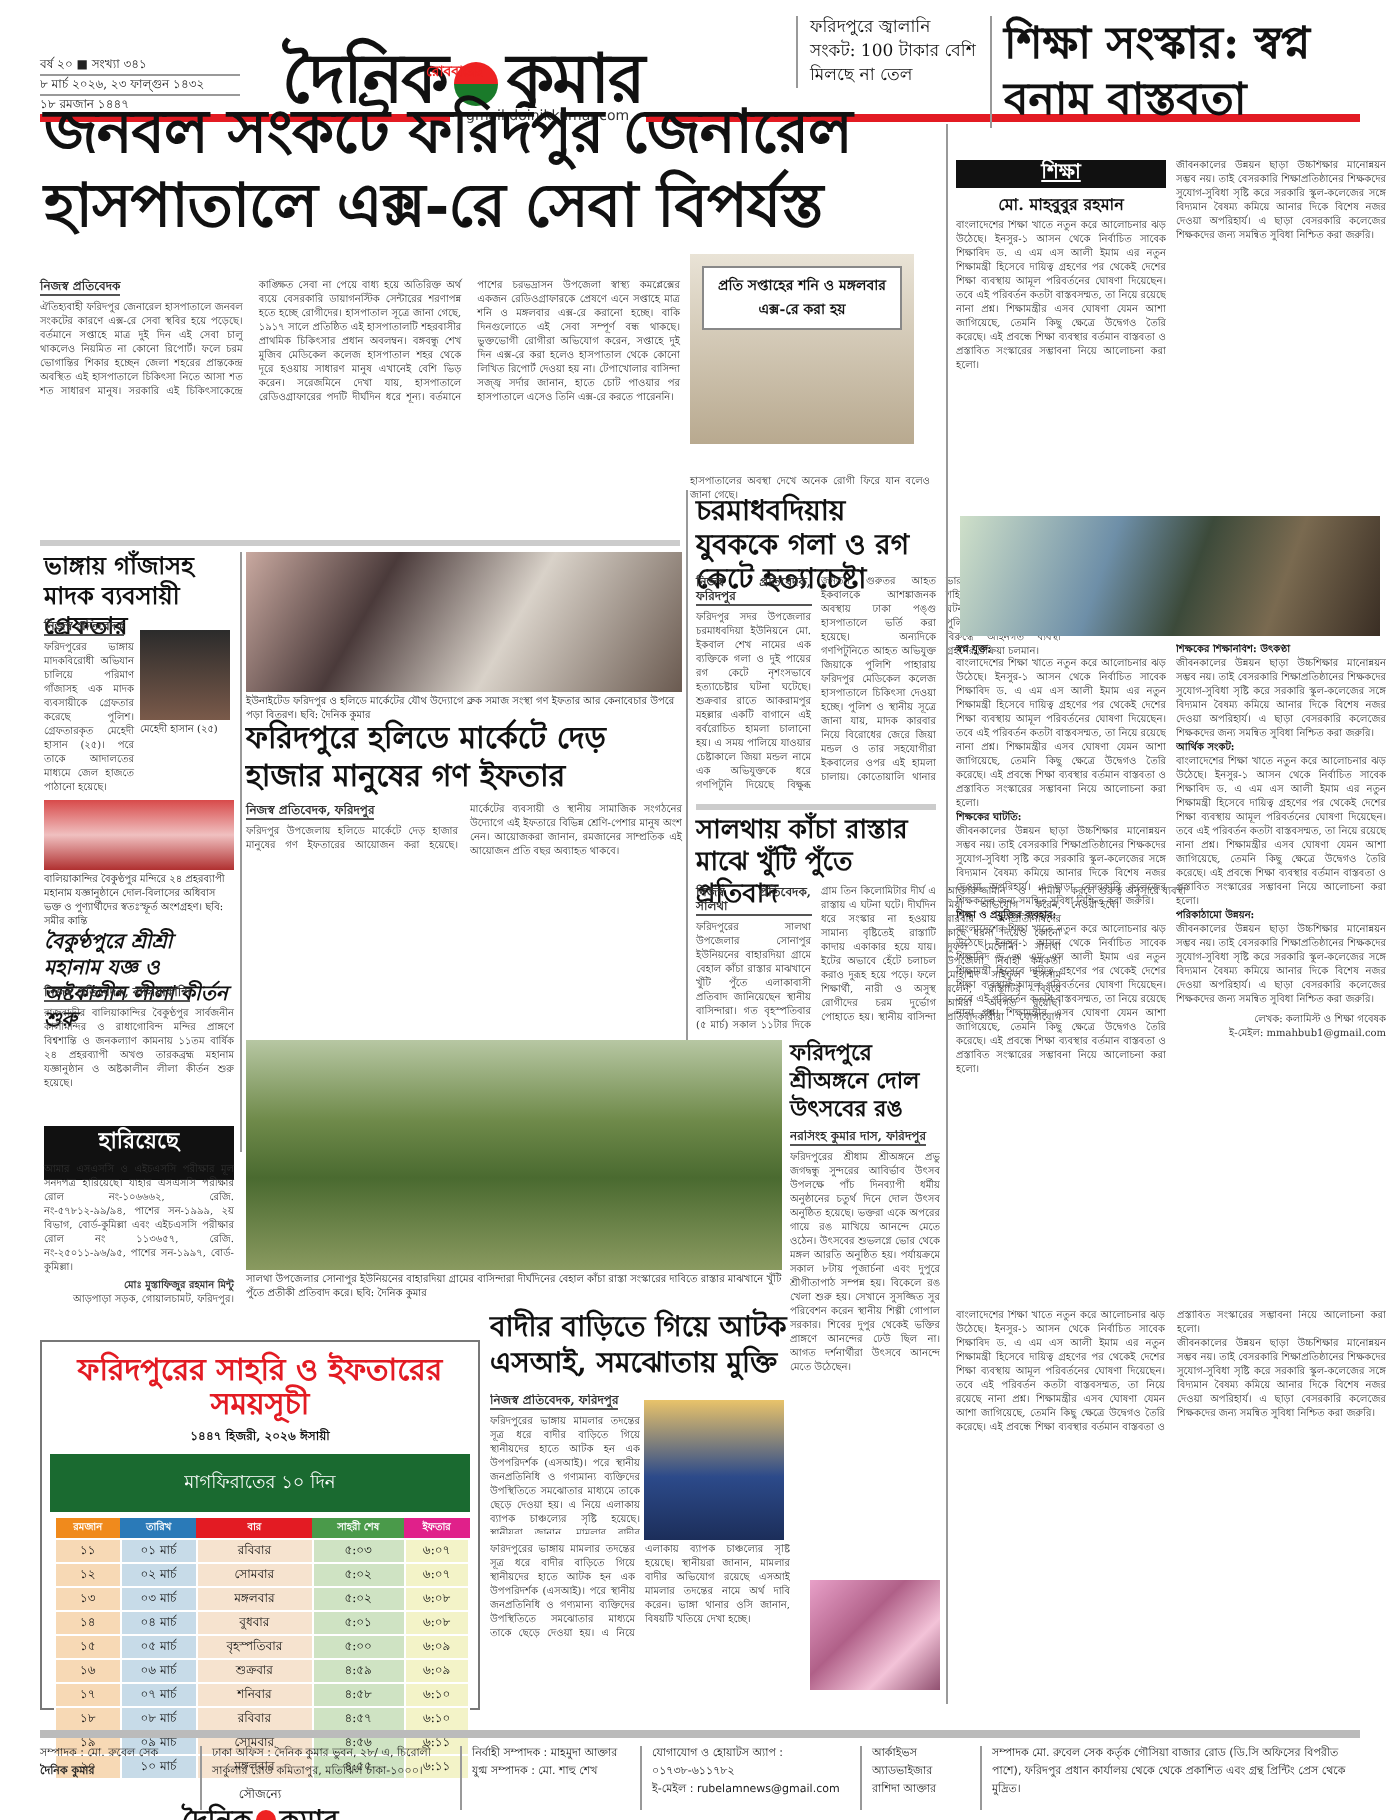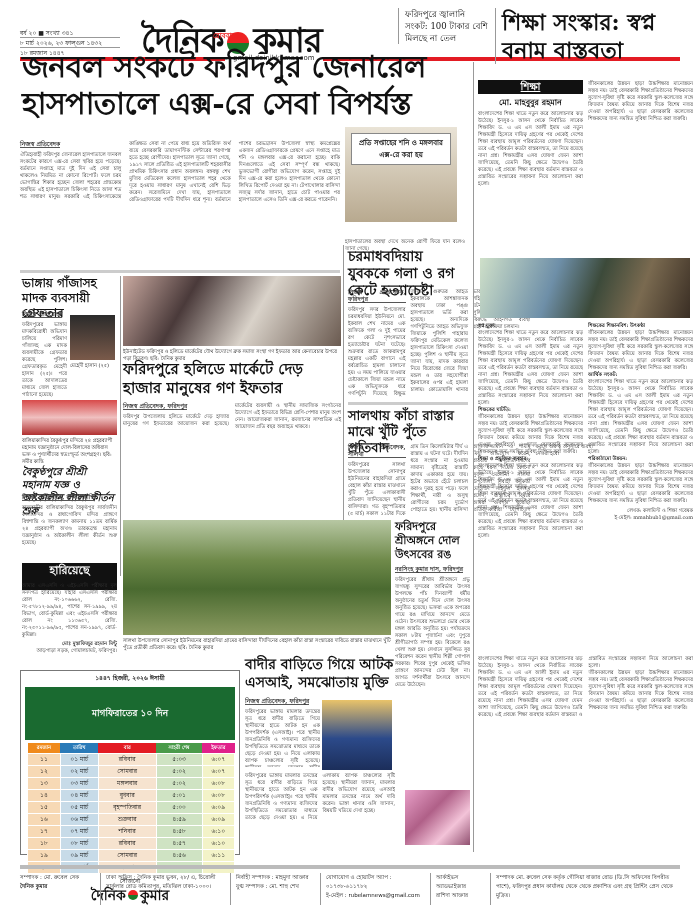--- a/index.html
+++ b/index.html
@@ -16,21 +16,21 @@
 .rhead{left:495px;top:8px;width:200px;font-size:22px;line-height:28px;font-weight:bold;border-left:1px solid #999;padding-left:6px}
 .mainhead{left:22px;top:48px;width:430px;font-size:30px;line-height:37px;font-weight:bold;letter-spacing:-0.5px}
 .col{font-size:5px;line-height:7px;color:#333;text-align:justify}
 .byline{font-size:6px;font-weight:bold;border-bottom:1px solid #555;margin-bottom:3px;display:inline-block}
 .photo{background:linear-gradient(135deg,#b9a48e,#6b5040 40%,#c6b39c 70%,#8a6f5a)}
 .caption{font-size:5px;line-height:7px;color:#222}
 .blackbox{background:#111;color:#fff;text-align:center;font-weight:bold}
 .iftar{left:20px;top:670px;width:220px;height:185px;border:1px solid #777}
 .iftar .t1{color:#e31b23;font-size:15px;font-weight:bold;text-align:center;line-height:17px;margin-top:6px}
 .iftar .t2{font-size:6px;text-align:center;font-weight:bold;margin-top:2px}
-.iftar .band{background:#1a6a30;color:#fff;text-align:center;font-size:9px;font-weight:bold;margin:3px 4px;padding:19px 0}
+.iftar .band{background:#1a6a30;color:#fff;text-align:center;font-size:9px;font-weight:normal;margin:3px 4px;padding:7px 0}
 .iftar table{border-collapse:collapse;margin:0 6px;width:208px;font-size:6px}
 .iftar th{color:#fff;font-size:5px;padding:1px}
 .iftar td{text-align:center;border:1px solid #fff;padding:0}
 .c1{background:#f7d9b5}.c2{background:#c7dbe8}.c3{background:#f6e3cf}.c4{background:#cfe3c3}.c5{background:#f3f3c8}
 .footer{left:20px;top:865px;width:660px;height:40px;border-top:4px solid #bbb;font-family:"DejaVu Sans",sans-serif;font-size:5.5px;color:#222;display:flex;padding-top:4px}
 .footer .f{border-left:1px solid #999;padding:0 5px;line-height:9px}
 .footer .f:first-child{border-left:none;padding-left:0}
 .vline{width:1px;background:#999}
 .hline{height:3px;background:#ccc}
 .subhead{font-weight:bold;color:#111}
@@ -150,20 +150,21 @@
   <div>জীবনকালের উন্নয়ন ছাড়া উচ্চশিক্ষার মানোন্নয়ন সম্ভব নয়। তাই বেসরকারি শিক্ষাপ্রতিষ্ঠানের শিক্ষকদের সুযোগ-সুবিধা সৃষ্টি করে সরকারি স্কুল-কলেজের সঙ্গে বিদ্যমান বৈষম্য কমিয়ে আনার দিকে বিশেষ নজর দেওয়া অপরিহার্য। এ ছাড়া বেসরকারি কলেজের শিক্ষকদের জন্য সমন্বিত সুবিধা নিশ্চিত করা জরুরি।</div>
   <div style="text-align:right;margin-top:3px">লেখক: কলামিস্ট ও শিক্ষা গবেষক</div>
   <div style="text-align:right">ই-মেইল: mmahbub1@gmail.com</div>
 </div>
 <div class="abs col" style="left:478px;top:655px;width:215px;height:200px;column-count:2;column-gap:6px;overflow:hidden;">
   <div>বাংলাদেশের শিক্ষা খাতে নতুন করে আলোচনার ঝড় উঠেছে। ইনসুর-১ আসন থেকে নির্বাচিত সাবেক শিক্ষাবিদ ড. এ এম এস আলী ইমাম এর নতুন শিক্ষামন্ত্রী হিসেবে দায়িত্ব গ্রহণের পর থেকেই দেশের শিক্ষা ব্যবস্থায় আমূল পরিবর্তনের ঘোষণা দিয়েছেন। তবে এই পরিবর্তন কতটা বাস্তবসম্মত, তা নিয়ে রয়েছে নানা প্রশ্ন। শিক্ষামন্ত্রীর এসব ঘোষণা যেমন আশা জাগিয়েছে, তেমনি কিছু ক্ষেত্রে উদ্বেগও তৈরি করেছে। এই প্রবন্ধে শিক্ষা ব্যবস্থার বর্তমান বাস্তবতা ও প্রস্তাবিত সংস্কারের সম্ভাবনা নিয়ে আলোচনা করা হলো।</div>
   <div>জীবনকালের উন্নয়ন ছাড়া উচ্চশিক্ষার মানোন্নয়ন সম্ভব নয়। তাই বেসরকারি শিক্ষাপ্রতিষ্ঠানের শিক্ষকদের সুযোগ-সুবিধা সৃষ্টি করে সরকারি স্কুল-কলেজের সঙ্গে বিদ্যমান বৈষম্য কমিয়ে আনার দিকে বিশেষ নজর দেওয়া অপরিহার্য। এ ছাড়া বেসরকারি কলেজের শিক্ষকদের জন্য সমন্বিত সুবিধা নিশ্চিত করা জরুরি।</div>
 </div>
 
 <div class="abs iftar">
+  <div class="t1">ফরিদপুরের সাহরি ও ইফতারের সময়সূচী</div>
   <div class="t2">১৪৪৭ হিজরী, ২০২৬ ঈসায়ী</div>
   <div class="band">মাগফিরাতের ১০ দিন</div>
   <table>
     <thead>
         <tr id="iftar-head">
           <th style="background: rgb(240, 138, 28);">রমজান</th>
           <th style="background: rgb(42, 122, 184);">তারিখ</th>
           <th style="background: rgb(227, 27, 35);">বার</th>
           <th style="background: rgb(74, 154, 74);">সাহরী শেষ</th>
           <th style="background: rgb(224, 32, 138);">ইফতার</th>

